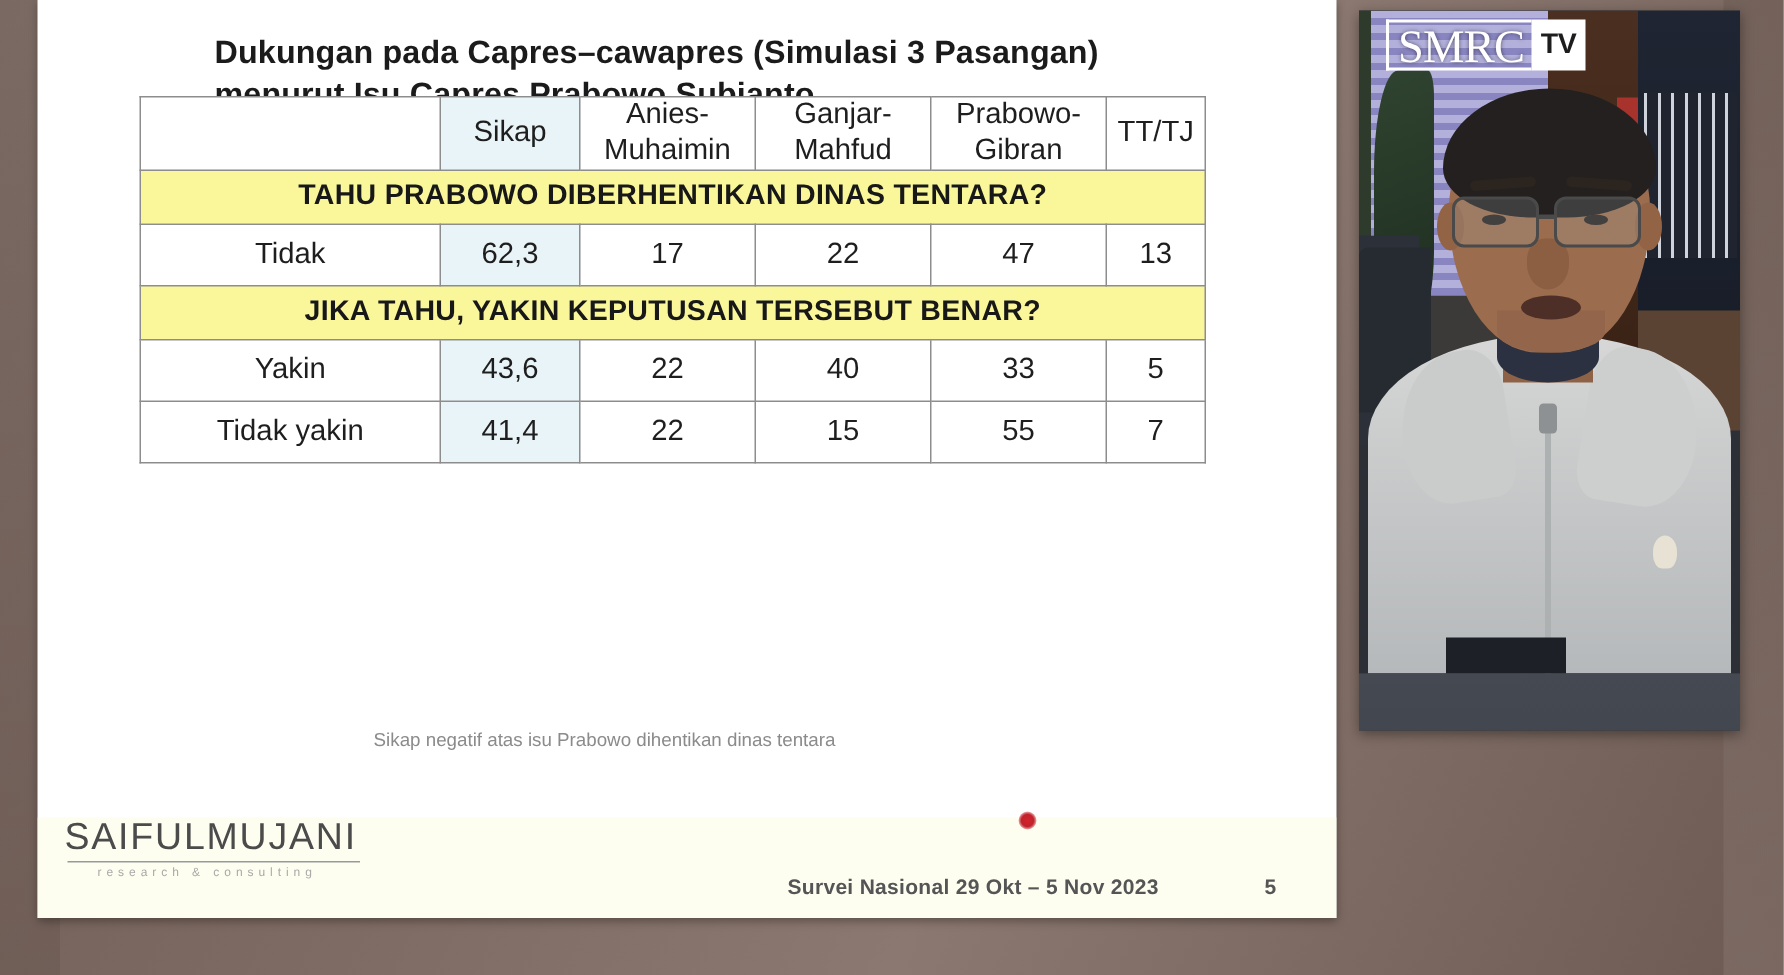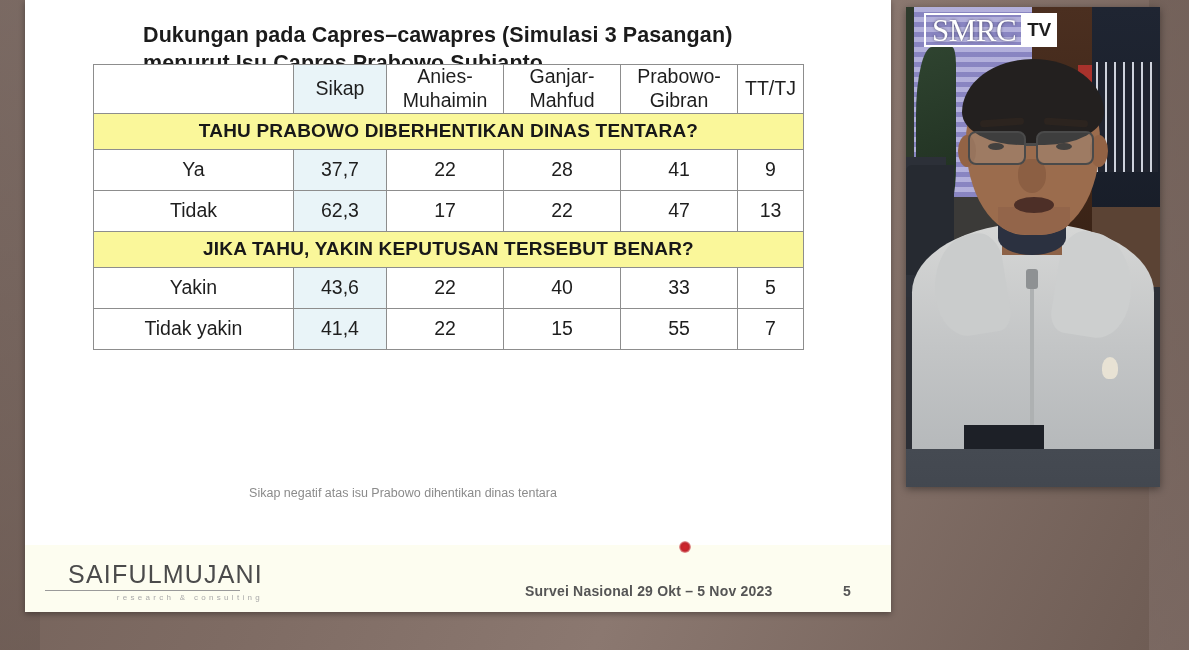--- a/index.html
+++ b/index.html
@@ -142,23 +142,22 @@
     width: 12px;
     height: 12px;
     border-radius: 50%;
     background: radial-gradient(circle at 50% 50%, #d4232c 0%, #c0232c 48%, rgba(200,40,50,.25) 75%, rgba(200,40,50,0) 100%);
   }
 
   
   .smj-logo {
     position: absolute;
     left: 18px;
-    top: 562px;
+    top: 546px;
     width: 220px;
-    text-align: right;
   }
   .smj-name {
     font-family: "Liberation Sans", sans-serif;
     font-size: 25px;
     letter-spacing: 1.2px;
     color: #4b4b4b;
     line-height: 1;
   }
   .smj-rule {
     width: 195px;
@@ -470,28 +469,20 @@
             </th>
             <th>TT/TJ</th>
           </tr>
         </thead>
         <tbody>
 
           <tr class="section">
             <td colspan="6">TAHU PRABOWO DIBERHENTIKAN DINAS TENTARA?</td>
           </tr>
           <tr>
-            <td class="lbl">Ya</td>
-            <td class="base">37,7</td>
-            <td>22</td>
-            <td>28</td>
-            <td>41</td>
-            <td>9</td>
-          </tr>
-          <tr>
             <td class="lbl">Tidak</td>
             <td class="base">62,3</td>
             <td>17</td>
             <td>22</td>
             <td>47</td>
             <td>13</td>
           </tr>
 
           <tr class="section">
             <td colspan="6">JIKA TAHU, YAKIN  KEPUTUSAN TERSEBUT BENAR?</td>

